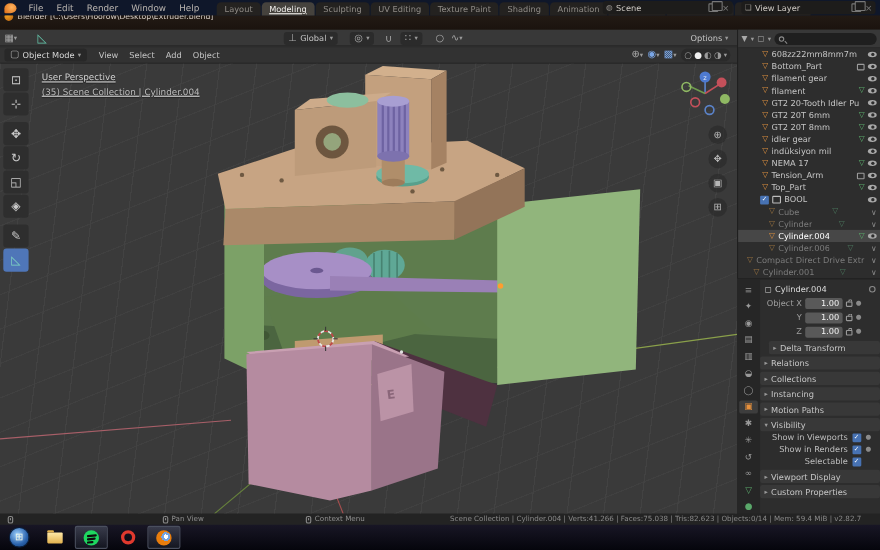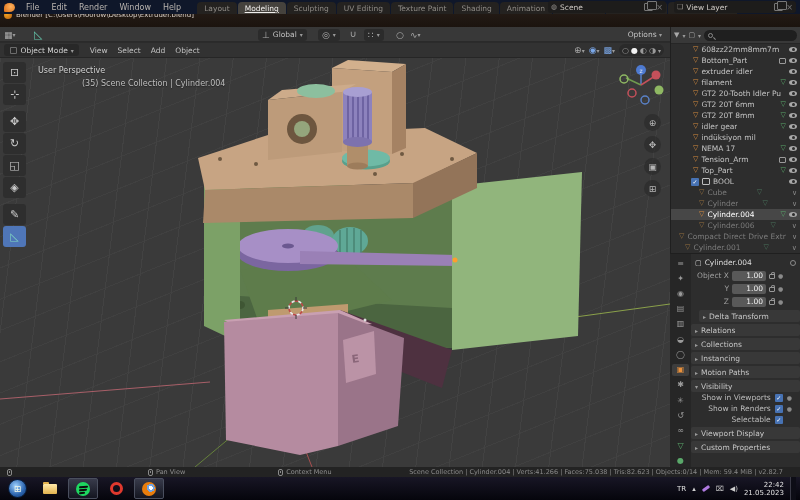--- a/index.html
+++ b/index.html
@@ -41,22 +41,22 @@
   .vmenu { padding:0 5px; color:#c3c3c3; }
   .vh-right { position:absolute; right:6px; top:1px; display:flex; align-items:center; gap:4px; }
   .shadegrp { display:flex; align-items:center; gap:2px; background:#2a2a2a; border-radius:6px; padding:0 3px; height:12px; }
   .shade { font-size:8px; color:#9a9a9a; }
   .shade.active { color:#f2f2f2; }
 
   
   .viewport { position:absolute; top:58px; left:0; width:670px; height:409px; background-color:#3a3a3a;
     background-image:repeating-linear-gradient(97deg,#424242 0 1px,transparent 1px 33px),
                      repeating-linear-gradient(338deg,#404040 0 1px,transparent 1px 29px); overflow:hidden; }
-  .vp-overlay-text { position:absolute; left:38px; top:6px; font-size:8px; color:#d2d2d2; line-height:13px; text-shadow:0 1px 1px #222; }
-  .vp-overlay-text .l2 { color:#bdbdbd;margin-left:44px; }
+  .vp-overlay-text { position:absolute; left:38px; top:6px; font-size:8px; color:#d2d2d2; line-height:13px; text-shadow:0 1px 1px #222;text-decoration:underline; }
+  .vp-overlay-text .l2 { color:#bdbdbd; }
 
   .vtoolbar { position:absolute; left:3px; top:4px; display:flex; flex-direction:column; gap:1px; }
   .vtool { width:23px; height:21px; background:#2e2e2e; border-radius:3px; display:flex; align-items:center; justify-content:center; font-size:11px; color:#c9c9c9; }
   .vtool.gap { margin-top:5px; }
   .vtool.active { background:#4f76b8; color:#eaf2e8; }
   .vtool .teal { color:#7fd4c2; }
 
   .navcol { position:absolute; right:9px; top:56px; display:flex; flex-direction:column; gap:5px; }
   .navbtn { width:17px; height:17px; border-radius:50%; background:rgba(42,42,42,.65); color:#b5b5b5; font-size:9px; display:flex; align-items:center; justify-content:center; }
   .gizmo { position:absolute; right:6px; top:4px; }
@@ -401,21 +401,21 @@
       </div>
     <div class="orow" style="padding-left:22px;">
         <span class="tri">▽</span>
         <span class="lbl">Bottom_Part</span>
         <span class="spacer"></span>
         <span class="linksq"></span>
         <span class="eye"></span>
       </div>
     <div class="orow" style="padding-left:22px;">
         <span class="tri">▽</span>
-        <span class="lbl">extruder idler</span>
+        <span class="lbl">filament gear</span>
         <span class="spacer"></span>
         <span class="eye"></span>
       </div>
     <div class="orow" style="padding-left:22px;">
         <span class="tri">▽</span>
         <span class="lbl">filament</span>
         <span class="tri g">▽</span>
         <span class="eye"></span>
       </div>
     <div class="orow" style="padding-left:22px;">
@@ -632,25 +632,13 @@
       <i style="top:7px;width:8px;transform:rotate(-6deg);"></i>
       <i style="top:10px;width:6px;transform:rotate(-6deg);"></i>
     </span>
   </div>
   <div class="tbtn">
       <span class="opera"></span>
     </div>
   <div class="tbtn pressed">
       <span class="blico"></span>
     </div>
-  <div class="tray">
-    <span>TR</span>
-    <span class="trayico">▴</span>
-    <span class="brush"></span>
-    <span class="trayico">⌧</span>
-    <span class="trayico">◀)</span>
-    <span class="clock">
-      <div>22:42</div>
-      <div>21.05.2023</div>
-    </span>
-    <span class="showdesk"></span>
-  </div>
 </div>
 
 </body></html>

